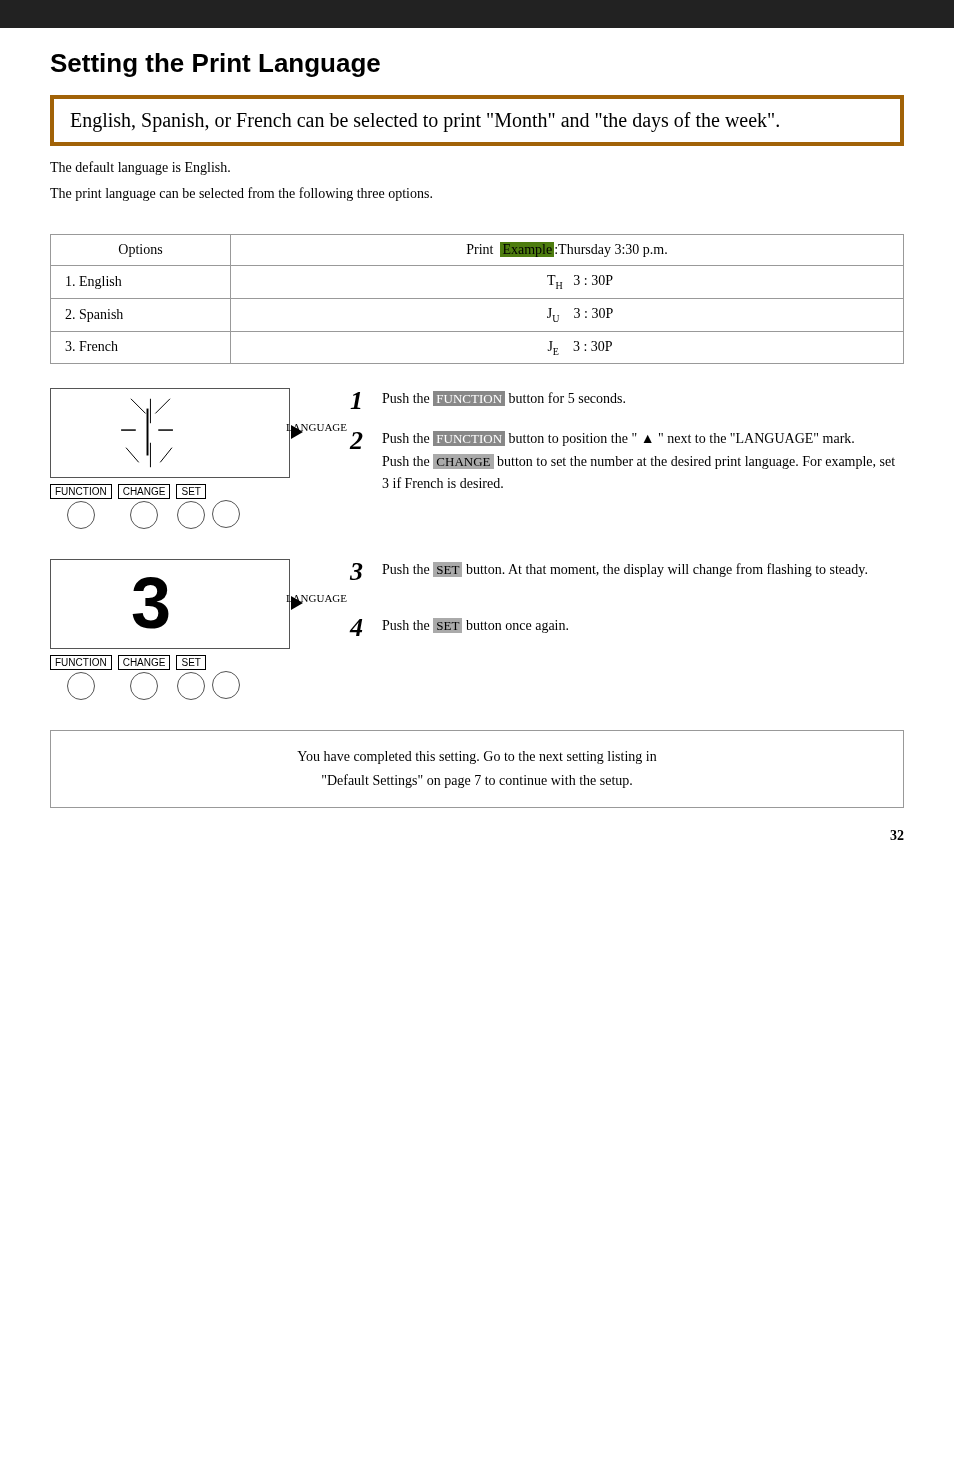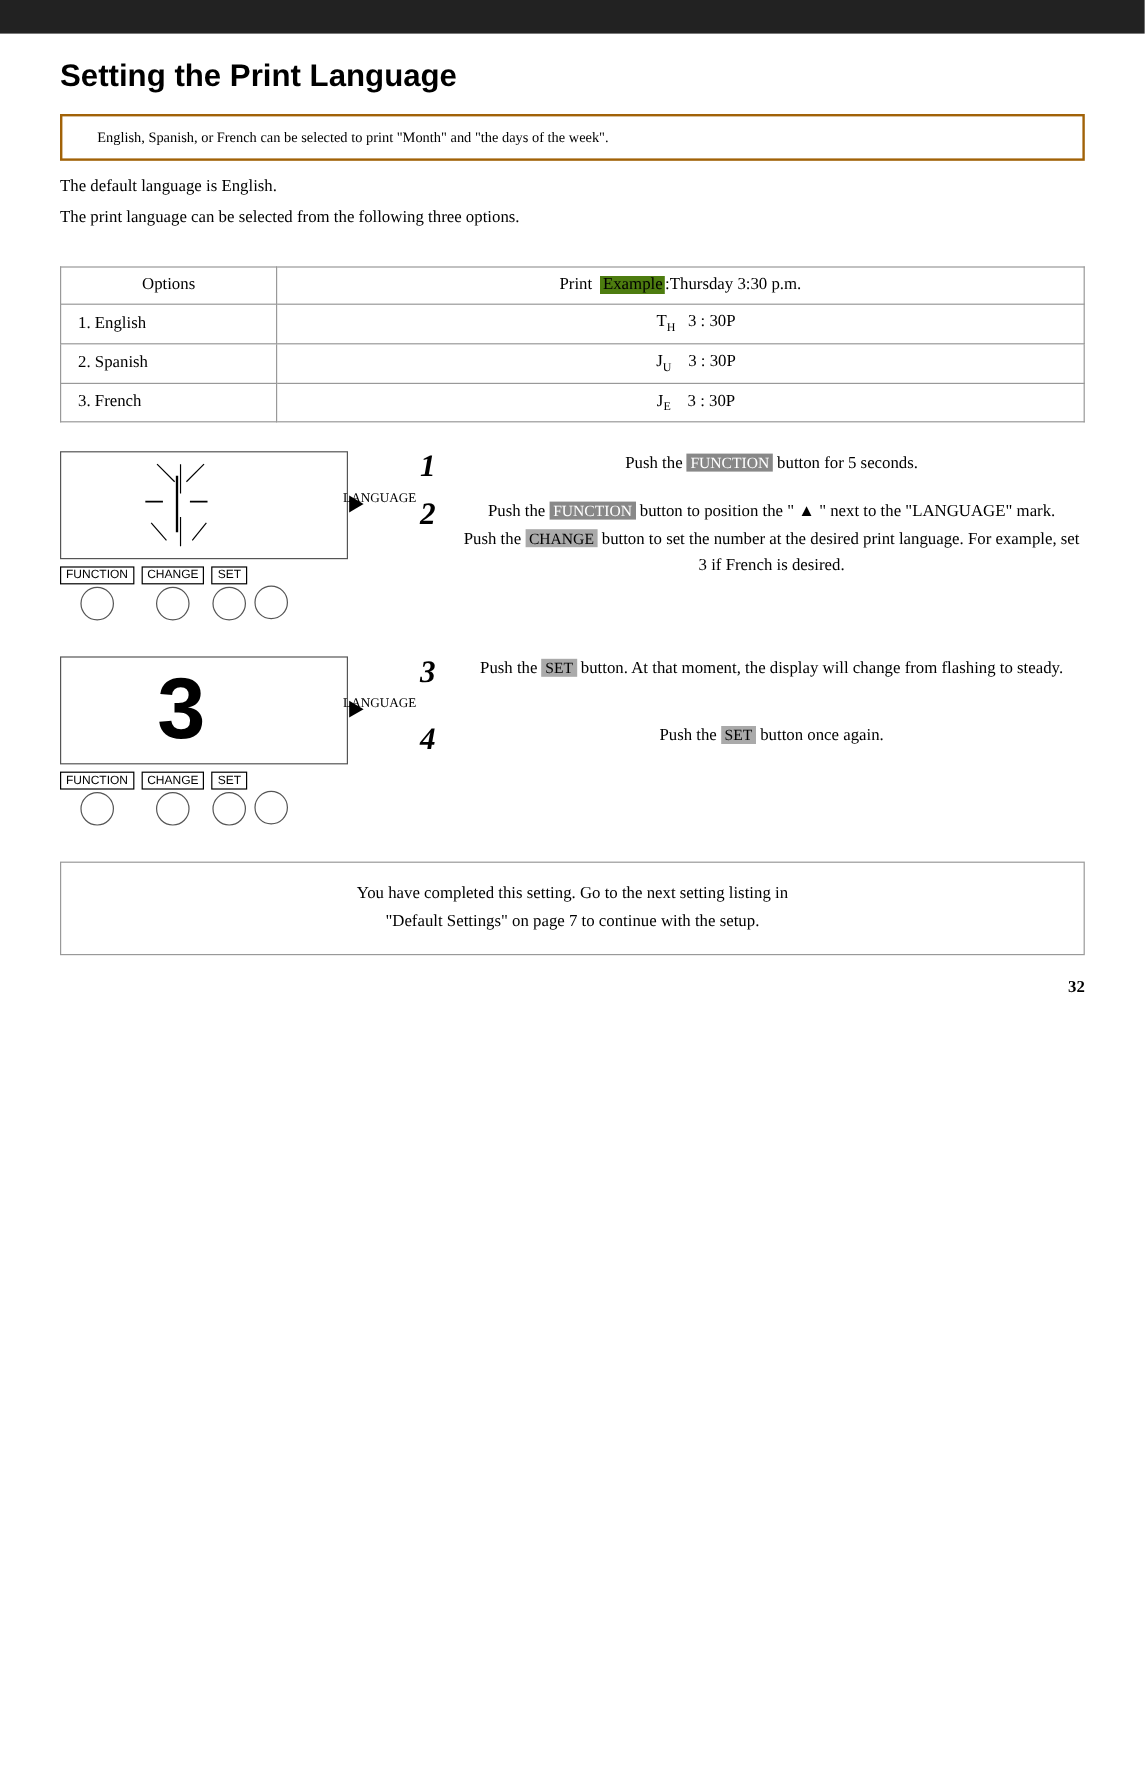--- a/index.html
+++ b/index.html
@@ -20,24 +20,24 @@
     .page-content {
       padding: 20px 50px 30px 50px;
     }
     h1 {
       font-size: 26px;
       font-weight: bold;
       margin-bottom: 16px;
       font-family: Arial, sans-serif;
     }
     .info-box {
-      border: 2px solid #a16207;
-      padding: 10px 29px;
+      border: 4px solid #a16207;
+      padding: 10px 16px;
       margin-bottom: 14px;
-      font-size: 12px;
+      font-size: 20px;
     }
     .default-lang {
       margin-bottom: 10px;
       font-size: 14px;
     }
     .print-lang-intro {
       margin-bottom: 32px;
       font-size: 14px;
     }
     table {
@@ -187,21 +187,20 @@
       font-weight: bold;
       font-style: italic;
       min-width: 28px;
       line-height: 1;
       margin-right: 4px;
     }
     .step-text {
       flex: 1;
       font-size: 14px;
       line-height: 1.6;
-      text-align: center;
     }
   </style>
 </head>
 <body>
 
 <div class="header-bar"></div>
 
 <div class="page-content">
 
   <h1>Setting the Print Language</h1>

